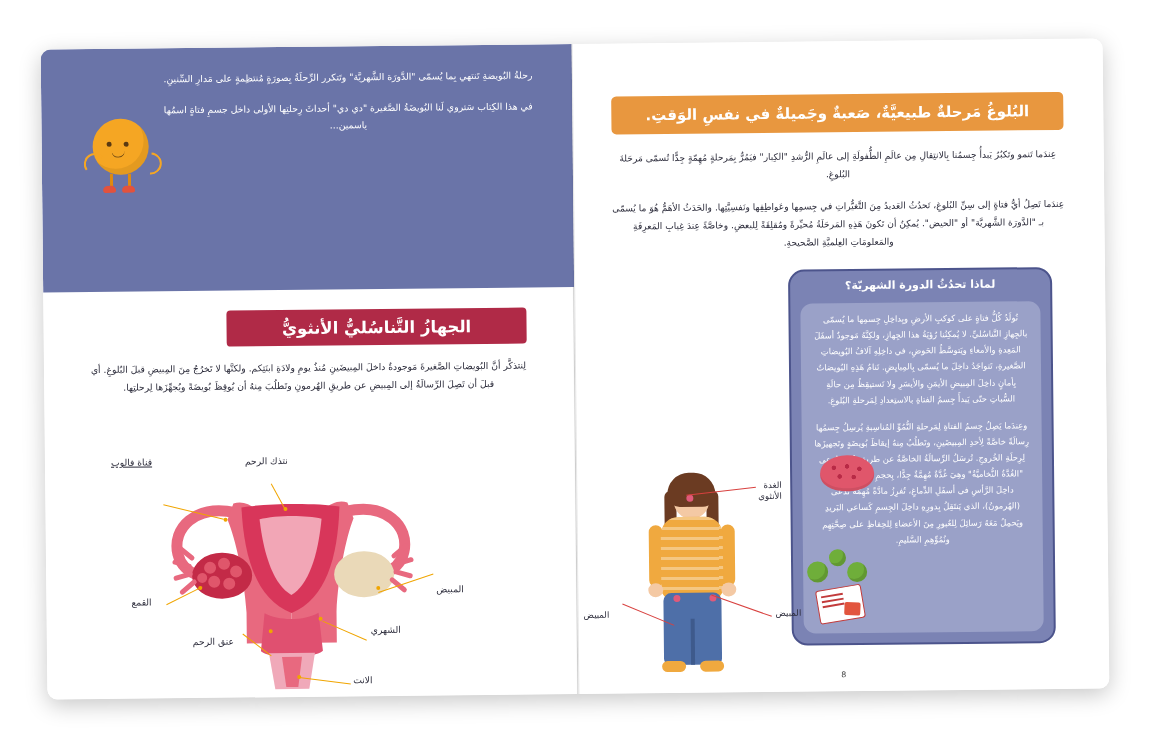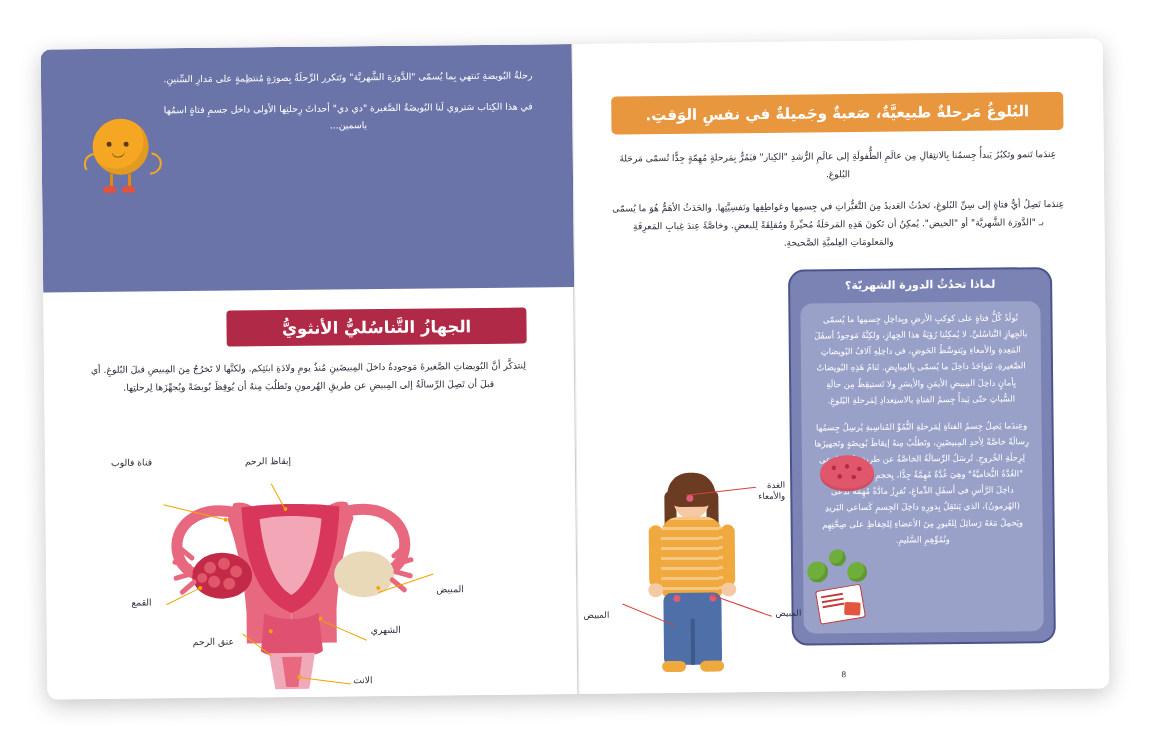--- a/index.html
+++ b/index.html
@@ -488,22 +488,22 @@
       <div class="leader" style="left:196px; top:226px; width:36px; transform:rotate(38deg);"></div>
       <div class="dot" style="left:222px; top:222px;"></div>
 
       <div class="leader" style="left:276px; top:214px; width:48px; transform:rotate(24deg);"></div>
       <div class="dot" style="left:272px; top:210px;"></div>
 
       <div class="leader" style="left:252px; top:270px; width:52px; transform:rotate(8deg);"></div>
       <div class="dot" style="left:250px; top:268px;"></div>
 
       
-      <div class="label" style="left:66px;  top:48px;">قناة فالوب</div>
-      <div class="label" style="left:200px; top:48px;">إيقاظ الرحم</div>
+      <div class="label" style="left:66px;  top:48px;text-decoration:underline;">قناة فالوب</div>
+      <div class="label" style="left:200px; top:48px;">نتذك الرحم</div>
       <div class="label" style="left:85px;  top:188px;">القمع</div>
       <div class="label" style="left:390px; top:178px;">المبيض</div>
       <div class="label" style="left:146px; top:228px;">عنق الرحم</div>
       <div class="label" style="left:324px; top:218px;">الشهري</div>
       <div class="label" style="left:306px; top:268px;">الانت</div>
     </div>
   </div>
 
   <div class="page page-right">
 
@@ -545,21 +545,21 @@
       <div class="g-pants"></div>
       <div class="g-shoe-l"></div>
       <div class="g-shoe-r"></div>
       <div class="pink-dot" style="left:50px; top:22px;"></div>
       <div class="pink-dot" style="left:36px; top:122px;"></div>
       <div class="pink-dot" style="left:72px; top:122px;"></div>
     </div>
 
     <div class="red-leader" style="left:110px; top:452px; width:70px; transform:rotate(-6deg);"></div>
     <div class="red-label" style="left:182px; top:438px; white-space:pre-line;">الغدة
-والأمعاء</div>
+الأنثوي</div>
 
     <div class="red-leader" style="left:45px; top:560px; width:56px; transform:rotate(23deg);"></div>
     <div class="red-label" style="left:6px; top:566px;">المبيض</div>
 
     <div class="red-leader" style="left:134px; top:552px; width:64px; transform:rotate(20deg);"></div>
     <div class="red-label" style="left:198px; top:566px;">المبيض</div>
 
     <div class="page-number">8</div>
   </div>
 

